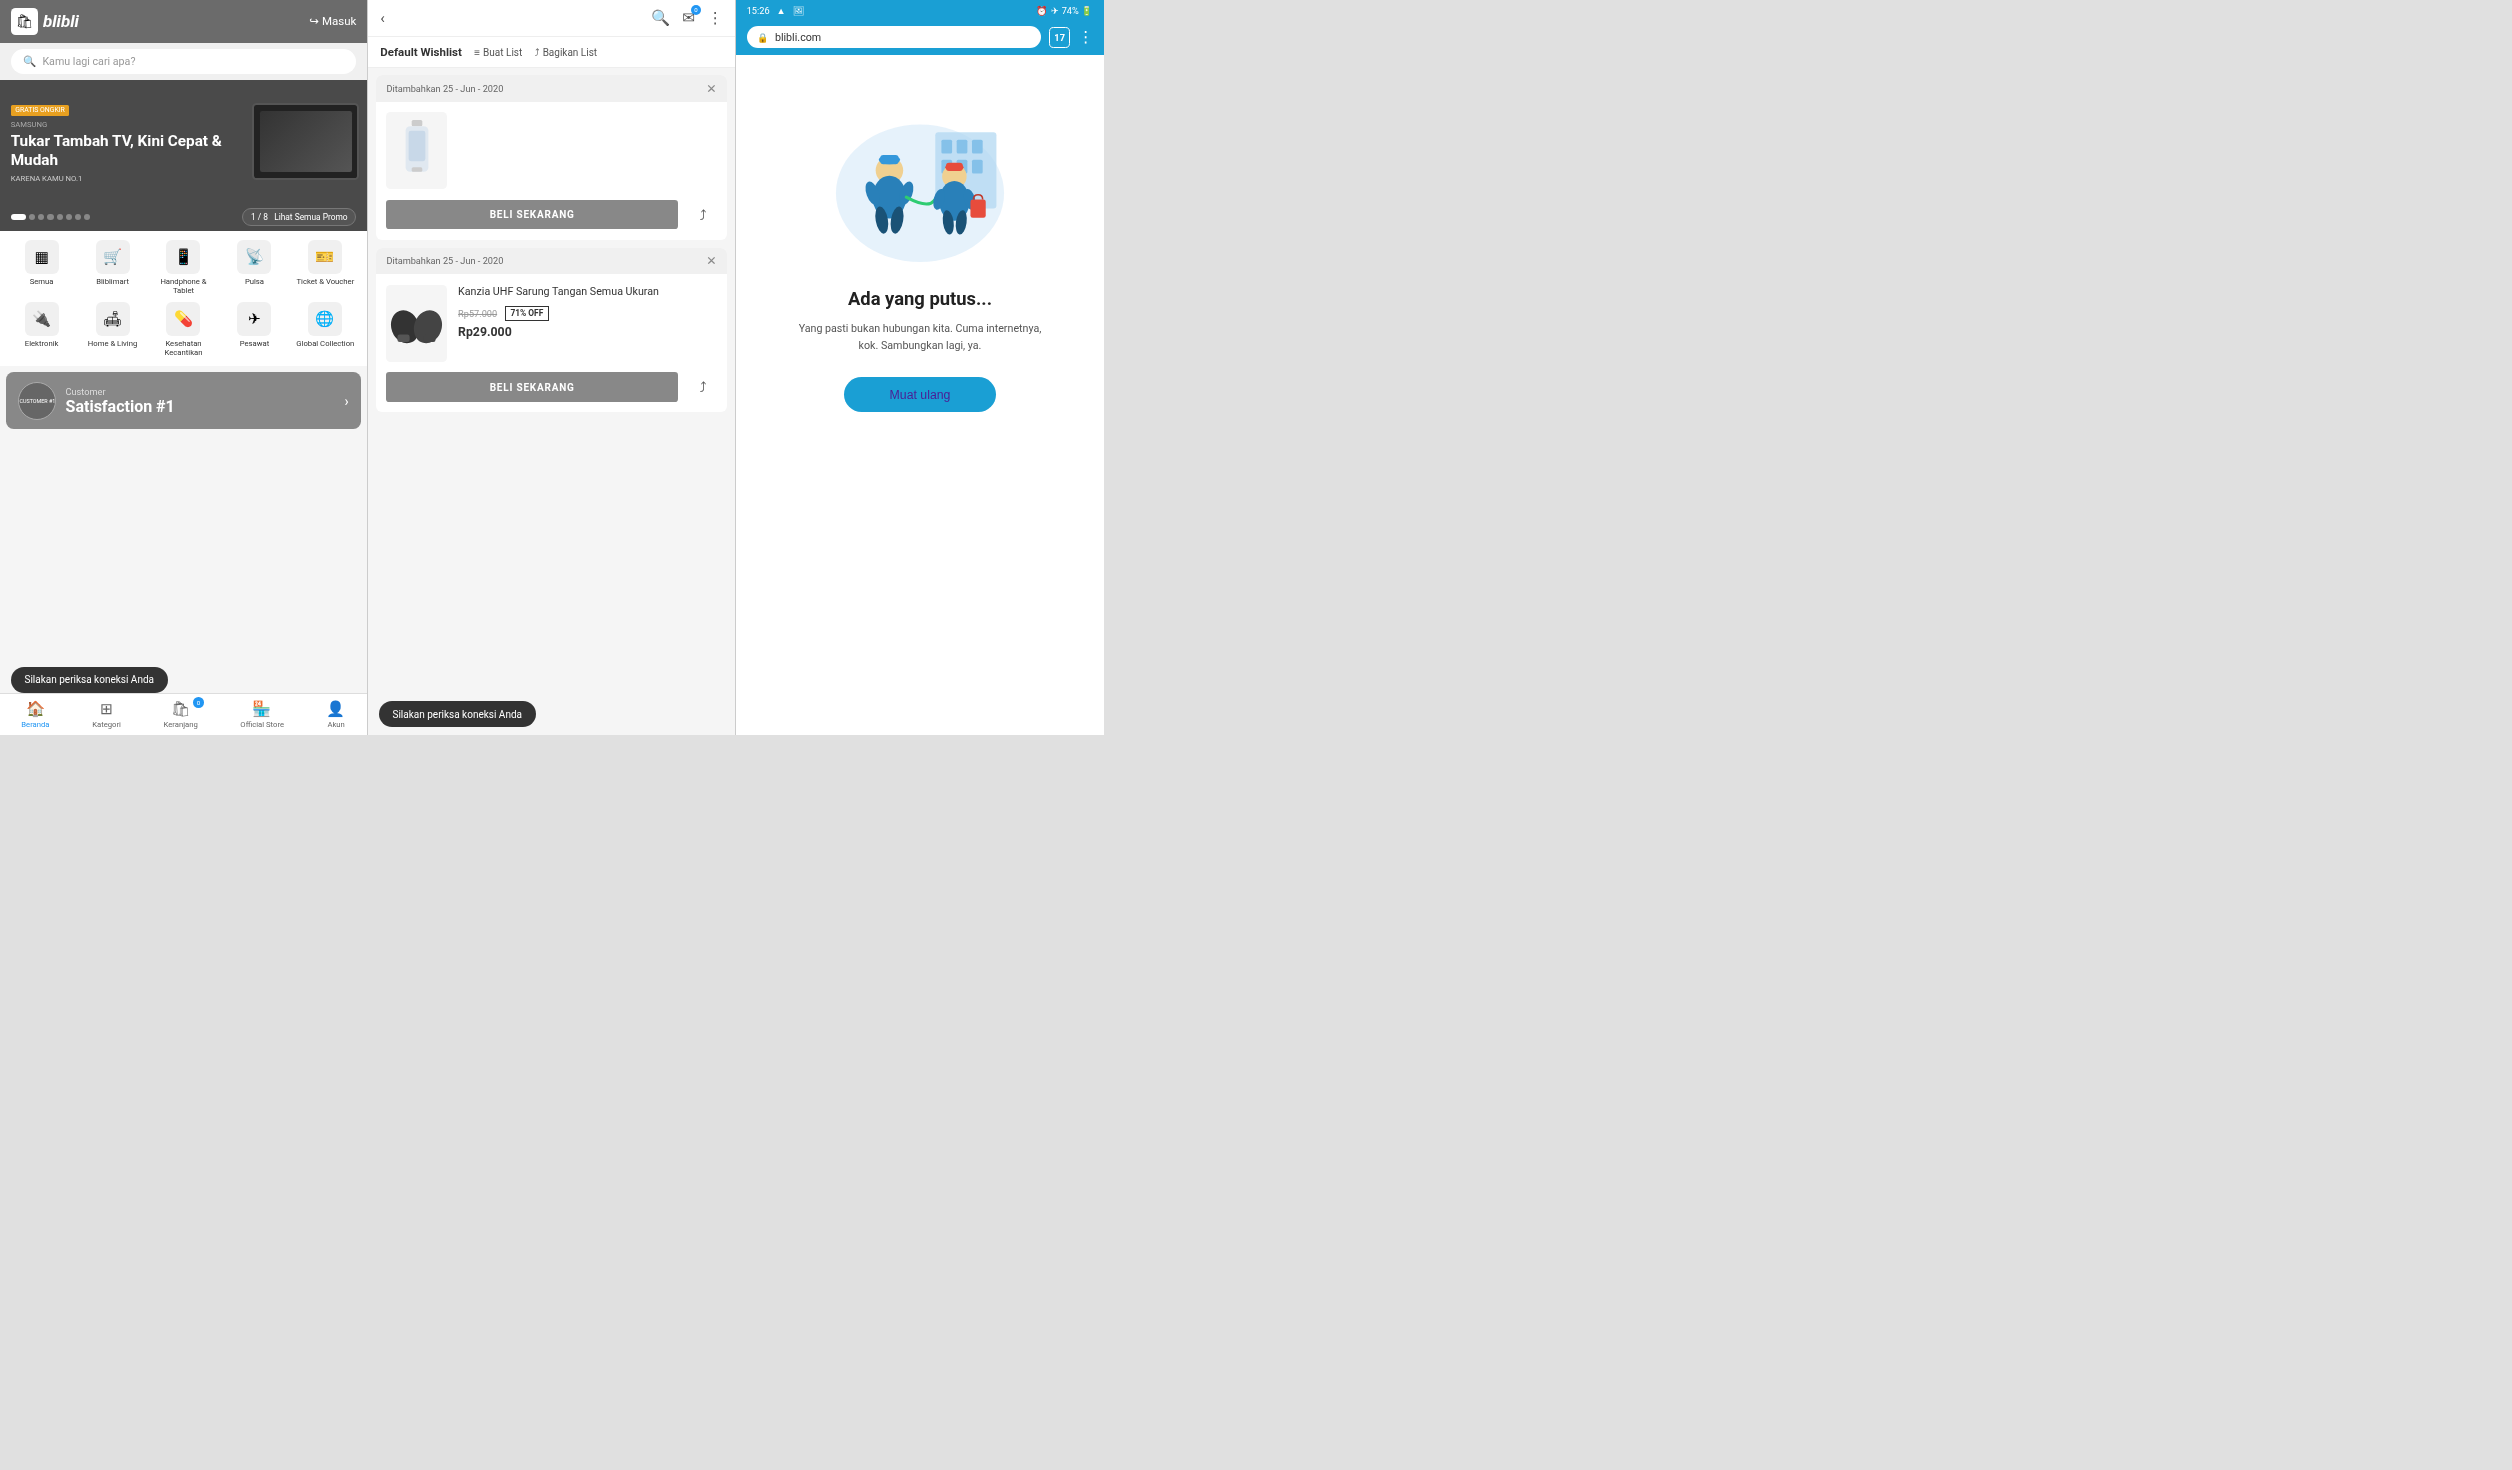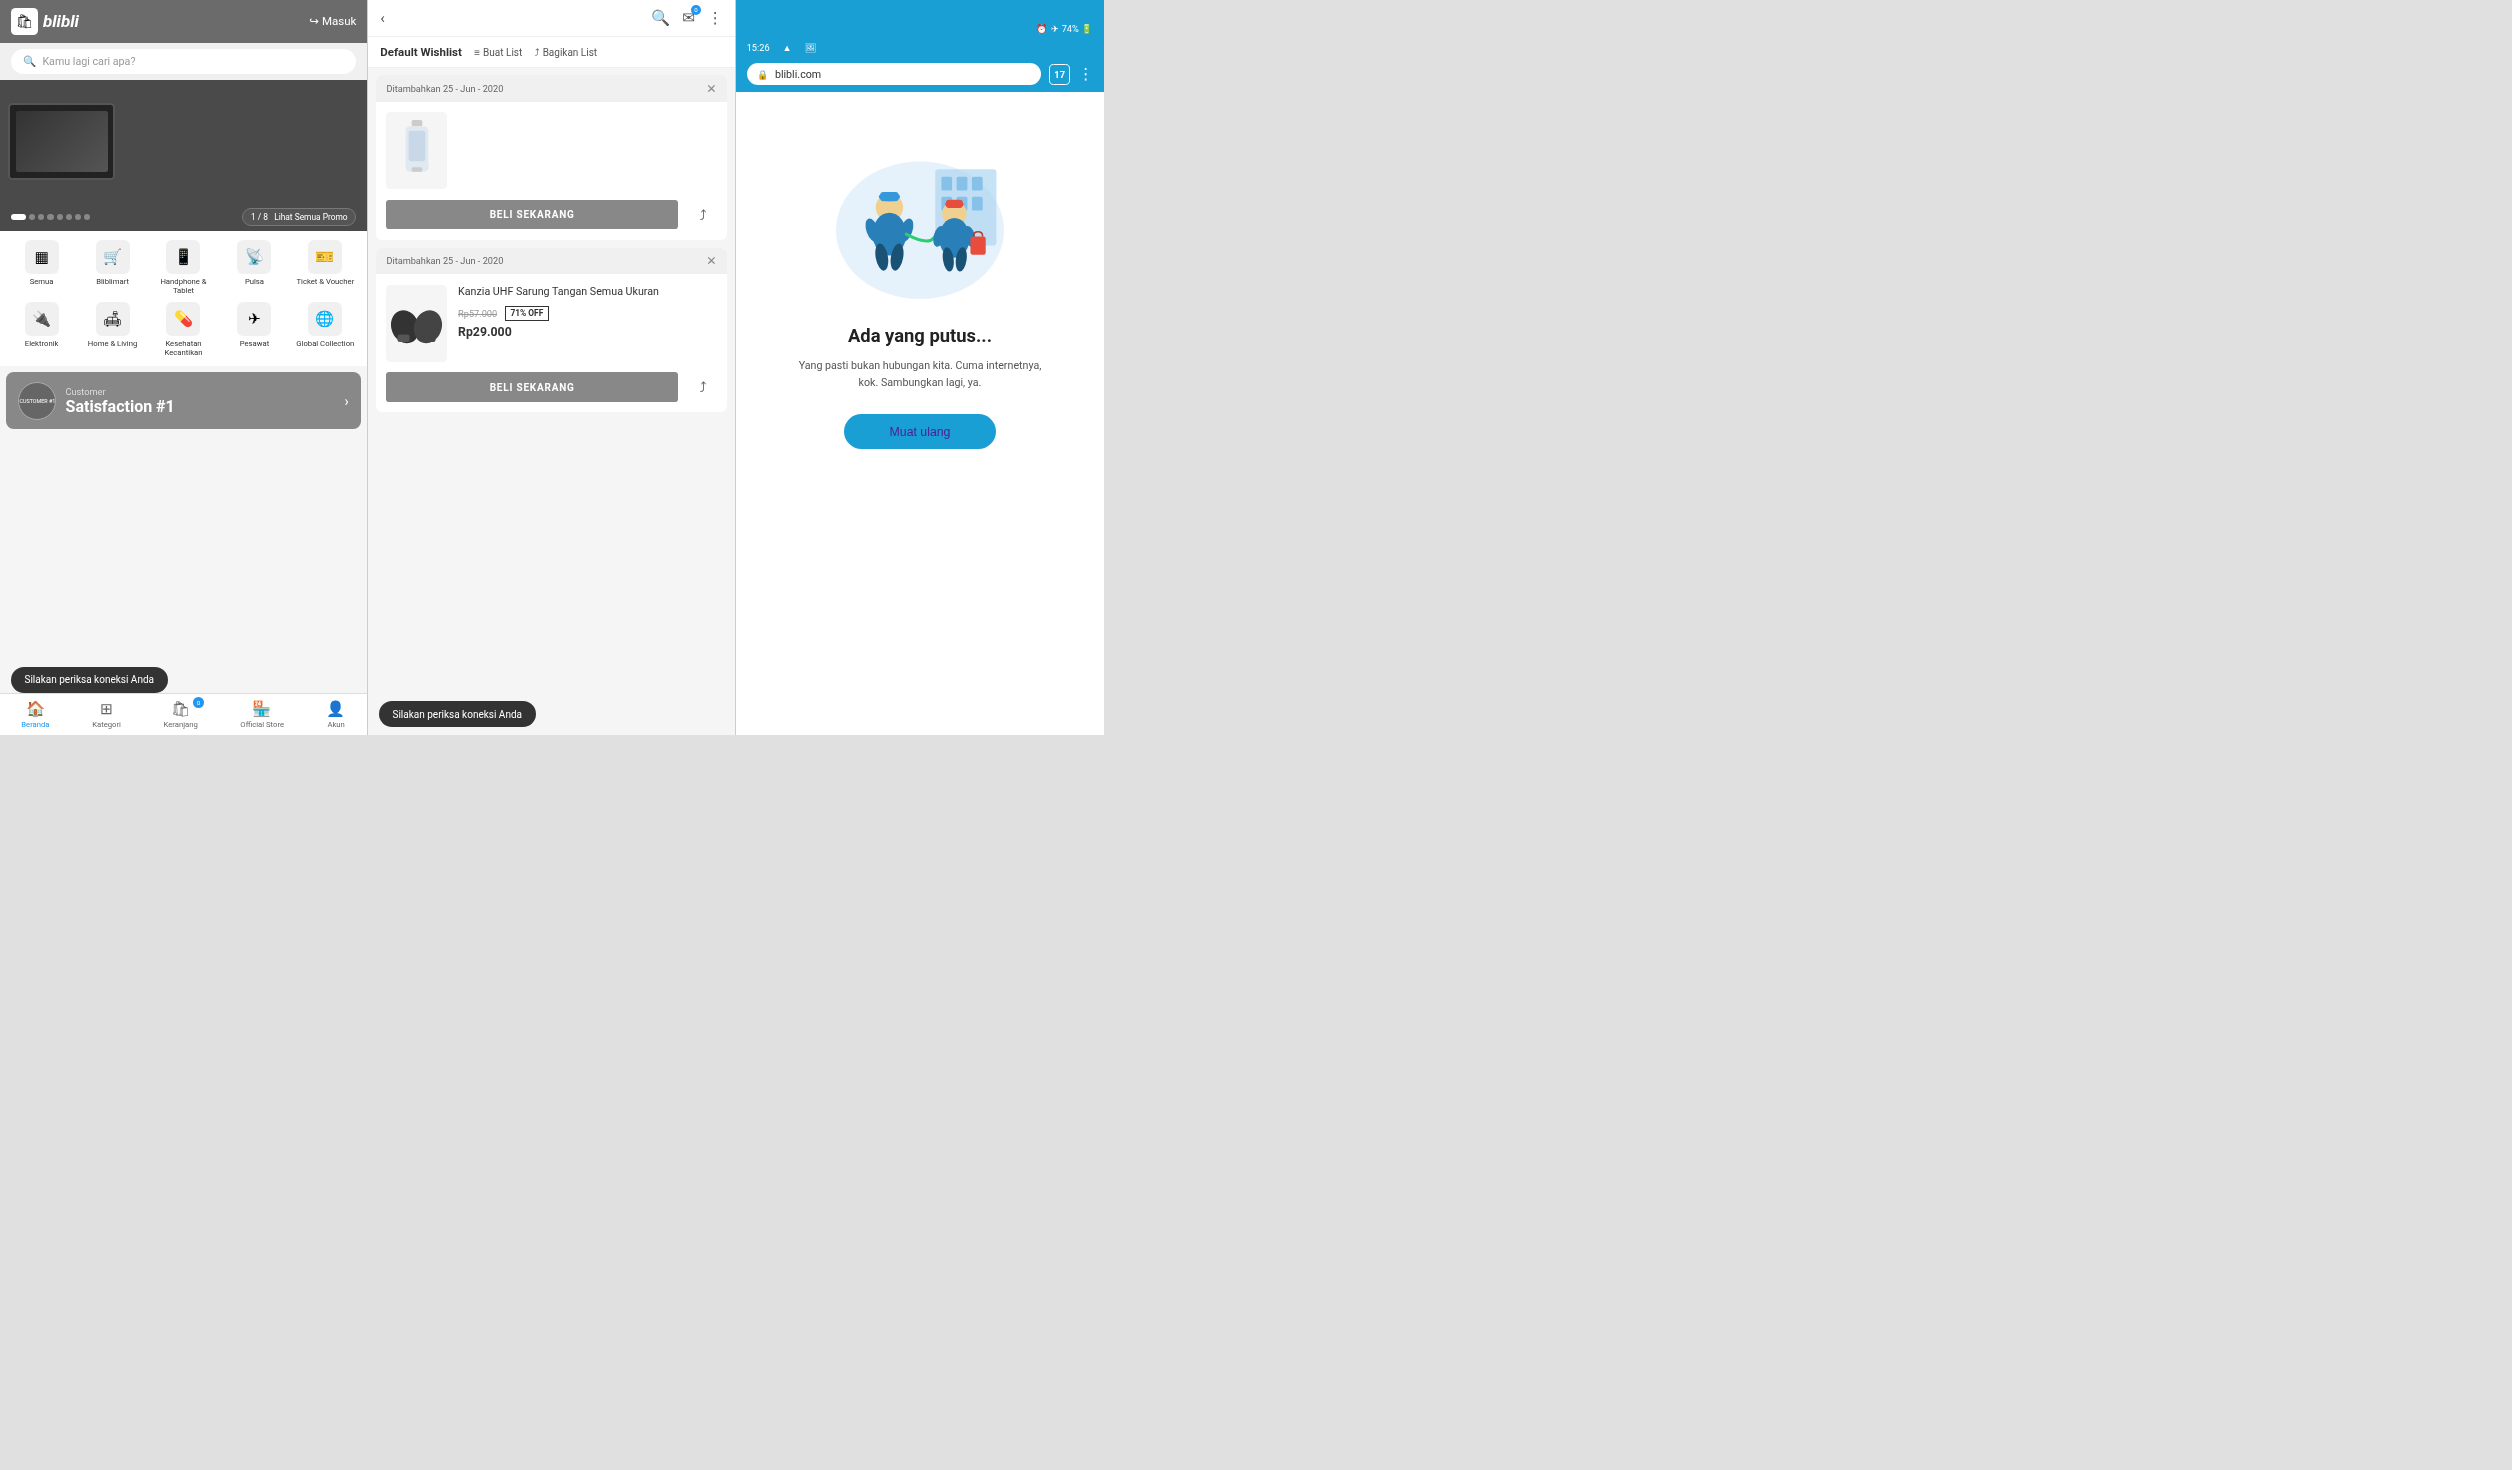--- a/index.html
+++ b/index.html
@@ -555,22 +555,21 @@
       display: flex;
       align-items: center;
       justify-content: space-between;
       color: white;
       font-size: 9.2px;
     }
 
     .p3-status-left {
       display: flex;
       align-items: center;
-      gap: 13px;
-      margin-top: 37px;
+      gap: 7px;
     }
 
     .p3-status-right {
       display: flex;
       align-items: center;
       gap: 3.1px;
     }
 
     .p3-browser-bar {
       background: #1a9fd4;
@@ -680,20 +679,26 @@
   </div>
 
   <div class="p1-search-bar">
     <div class="p1-search-input">
       <span>🔍</span>
       <span style="color:#999; font-size:10.7px;">Kamu lagi cari apa?</span>
     </div>
   </div>
 
   <div class="p1-banner">
+    <div class="p1-banner-content">
+      <div class="p1-banner-gratis">GRATIS ONGKIR</div>
+      <div class="p1-banner-samsung">SAMSUNG</div>
+      <div class="p1-banner-title">Tukar Tambah TV, Kini Cepat &amp; Mudah</div>
+      <div class="p1-banner-sub">KARENA KAMU NO.1</div>
+    </div>
     <div class="p1-banner-tv">
       <div class="tv-shape">
         <div class="tv-screen"></div>
       </div>
     </div>
   </div>
 
   <div class="p1-pagination">
     <div class="p1-dots">
       <div class="dot active"></div>

